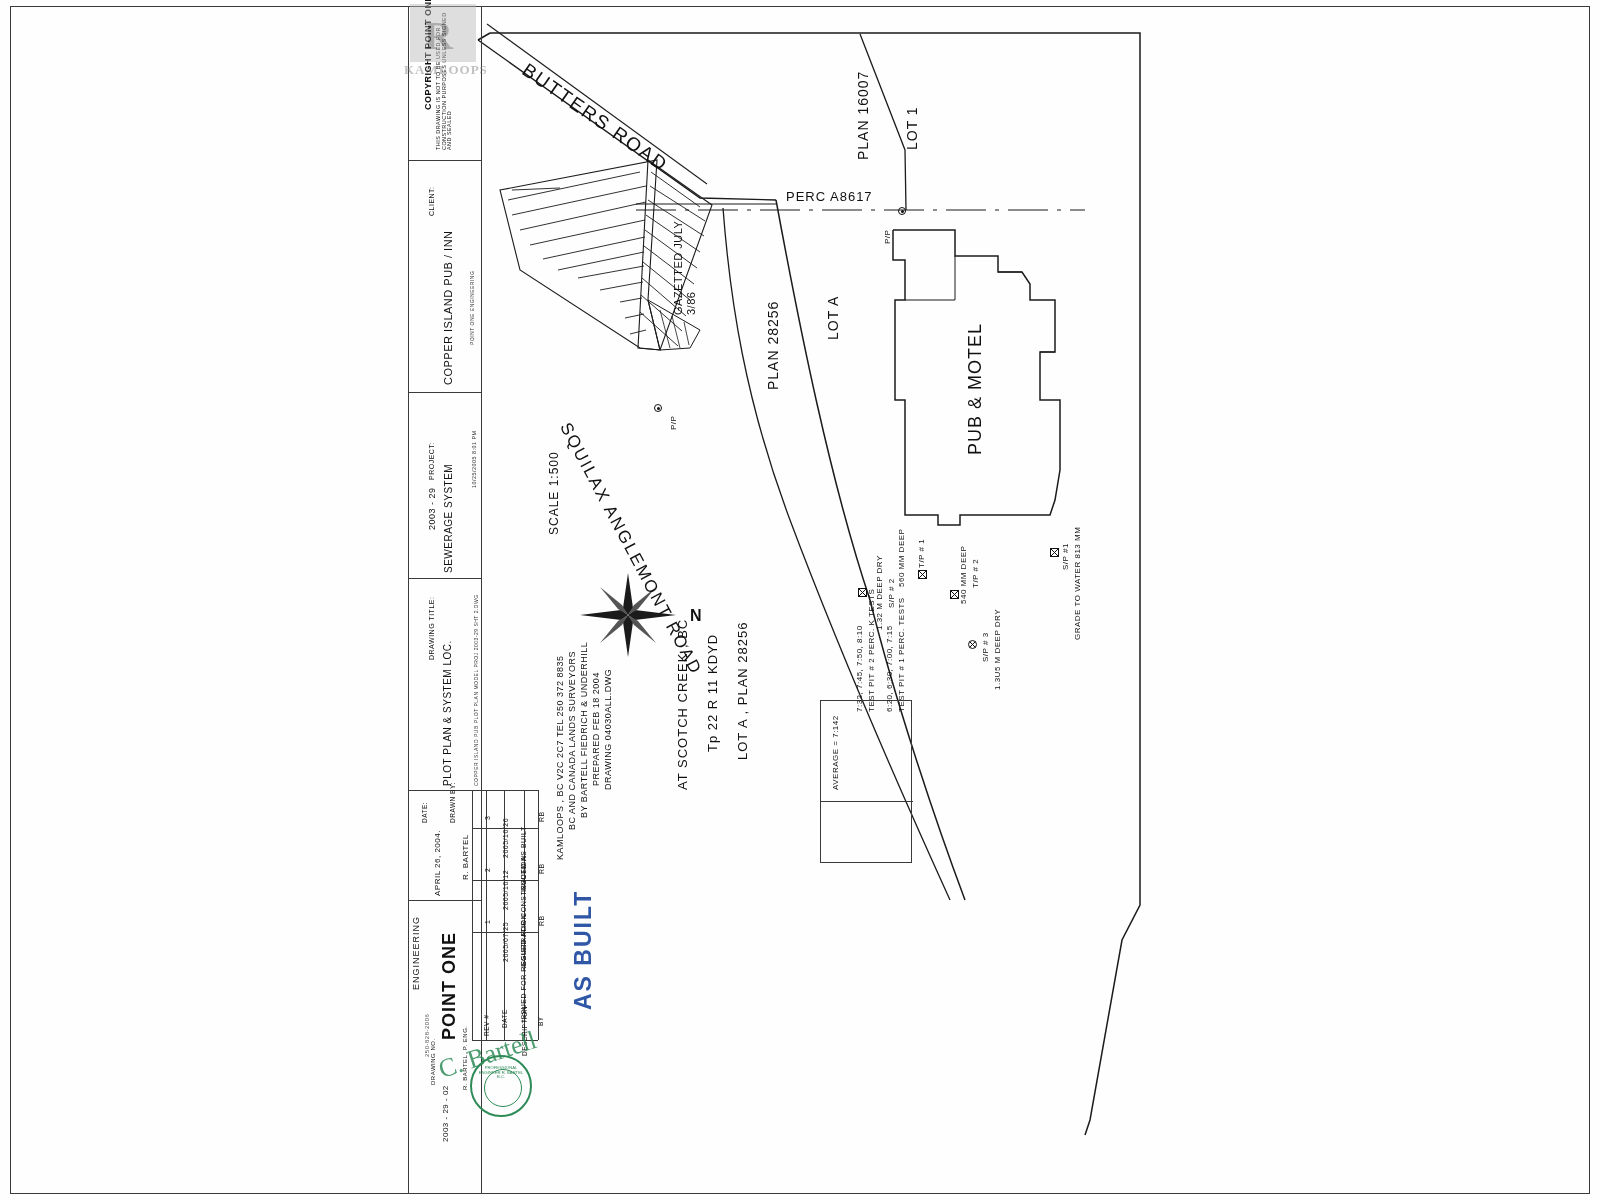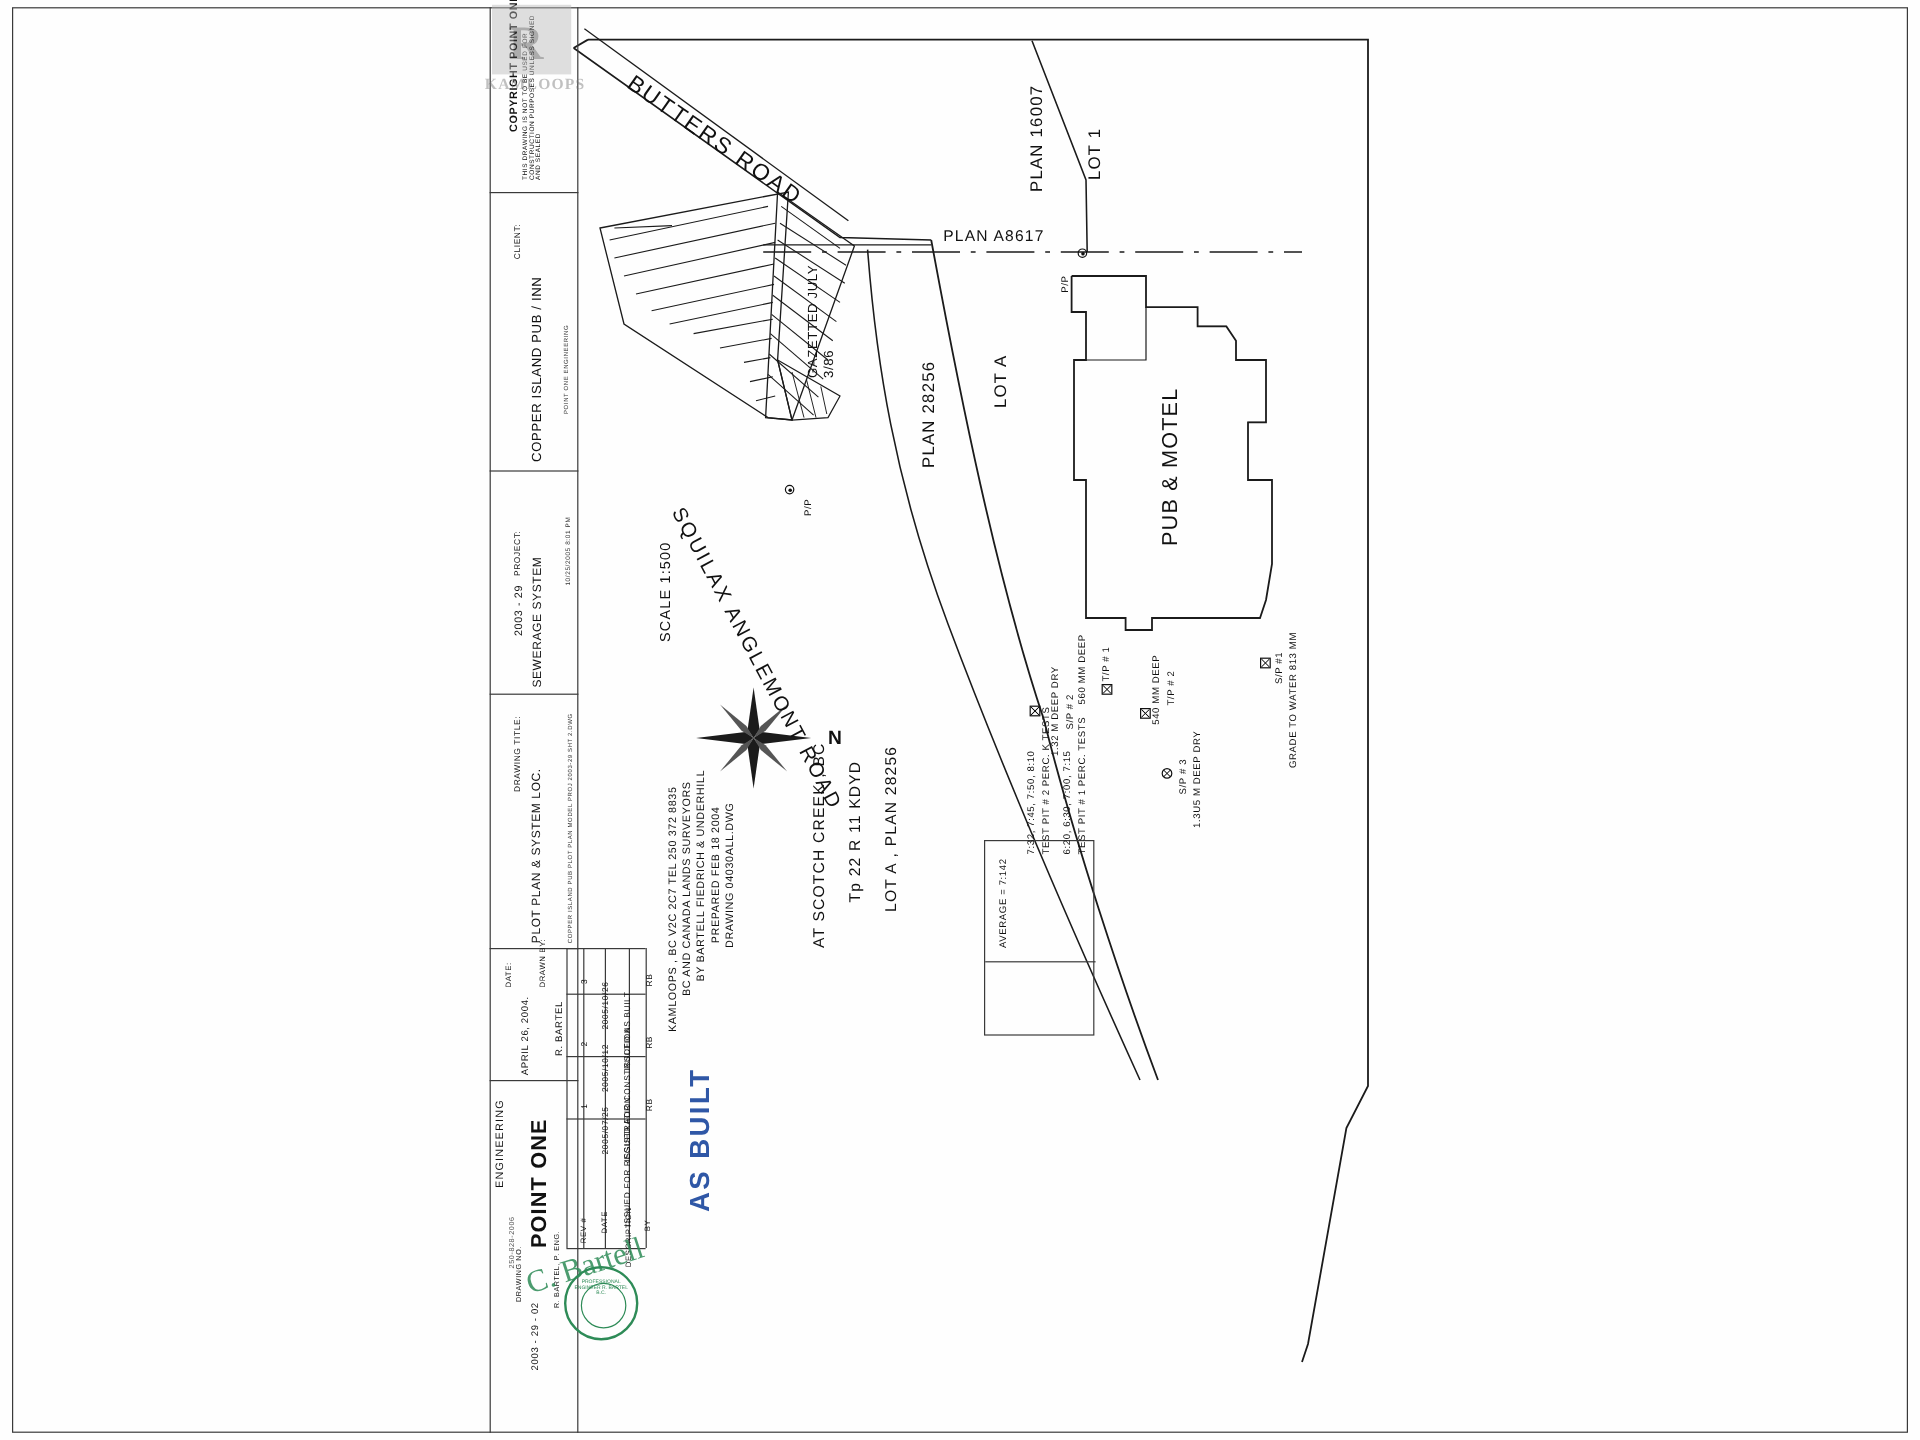--- a/index.html
+++ b/index.html
@@ -339,21 +339,21 @@
     <div id="wm-r">R</div>
     <div id="wm-label">KAMLOOPS</div>
   </div>
 
   <div class="txt" style="left:530px; top:60px; font-size:19px; letter-spacing:2px; transform:rotate(35deg); transform-origin:0 0;">BUTTERS ROAD</div>
 
   <div class="txt rot90" style="left:856px; top:160px; font-size:14px; letter-spacing:1px;">PLAN 16007</div>
 
   <div class="txt rot90" style="left:905px; top:150px; font-size:14px; letter-spacing:1px;">LOT 1</div>
 
-  <div class="txt" style="left:786px; top:190px; font-size:13px; letter-spacing:1px;">PLAN   A8617</div>
+  <div class="txt" style="left:786px; top:190px; font-size:13px; letter-spacing:1px;">PERC   A8617</div>
 
   <div class="txt rot90" style="left:672px; top:315px; font-size:11px; width:120px; white-space:normal; line-height:1.15;">GAZETTED JULY 3/86</div>
 
   <div class="txt rot90" style="left:766px; top:390px; font-size:14px; letter-spacing:1px;">PLAN 28256</div>
 
   <div class="txt rot90" style="left:826px; top:340px; font-size:14px; letter-spacing:1px;">LOT A</div>
 
   <div class="txt rot90" style="left:966px; top:455px; font-size:18px; letter-spacing:1px;">PUB &amp; MOTEL</div>
 
   <div class="txt" style="left:572px; top:420px; font-size:17px; letter-spacing:2px; transform:rotate(62deg); transform-origin:0 0;">SQUILAX ANGLEMONT ROAD</div>

